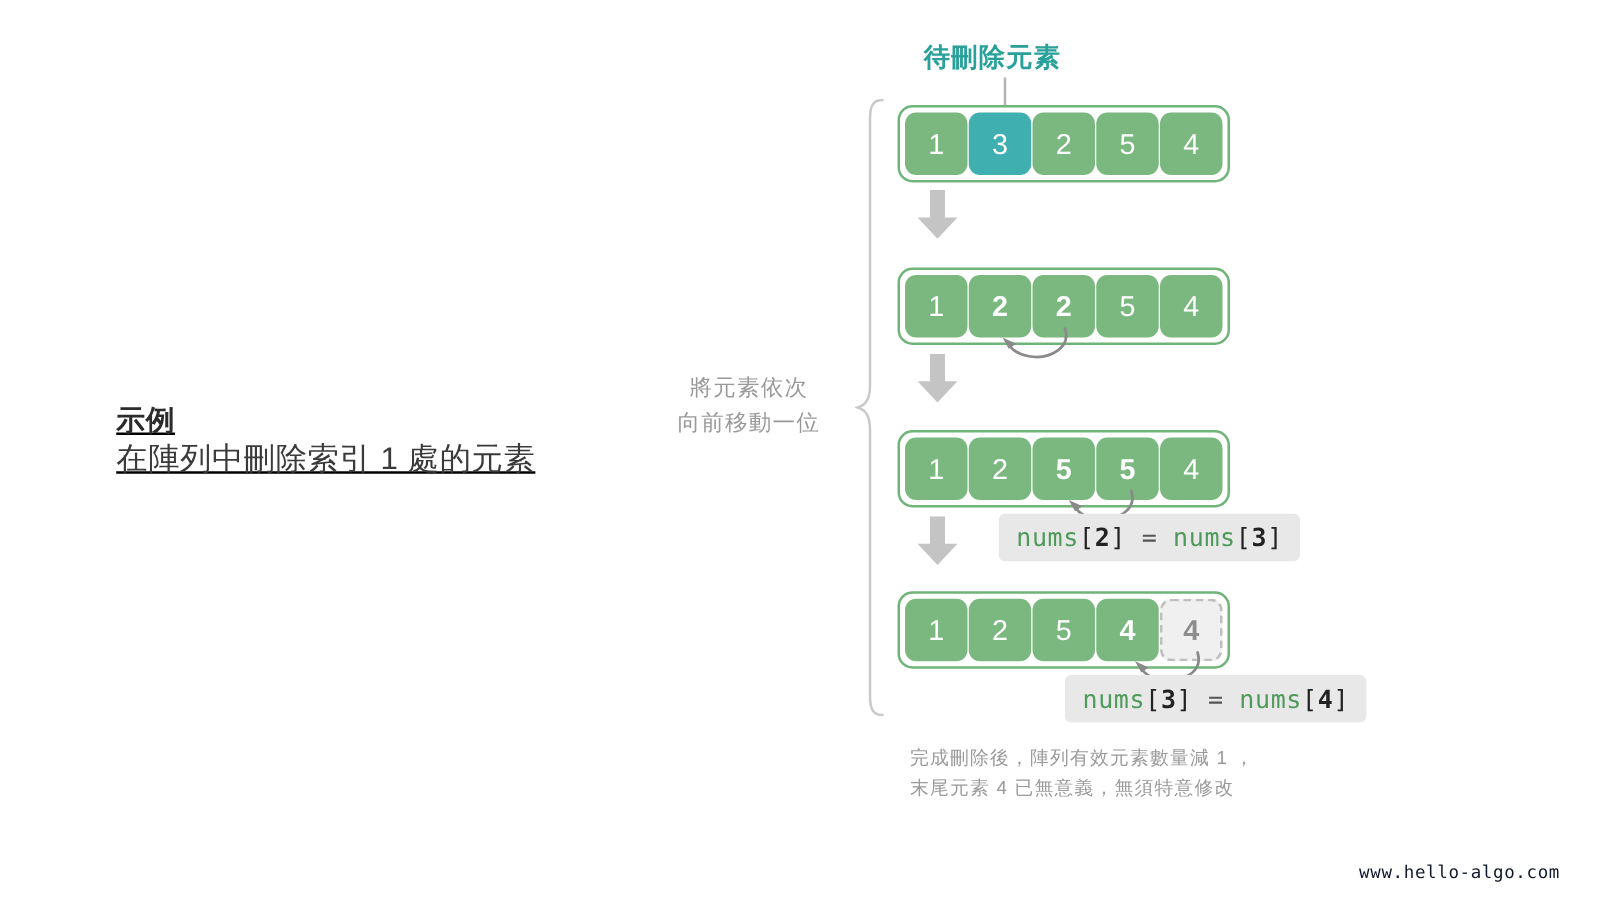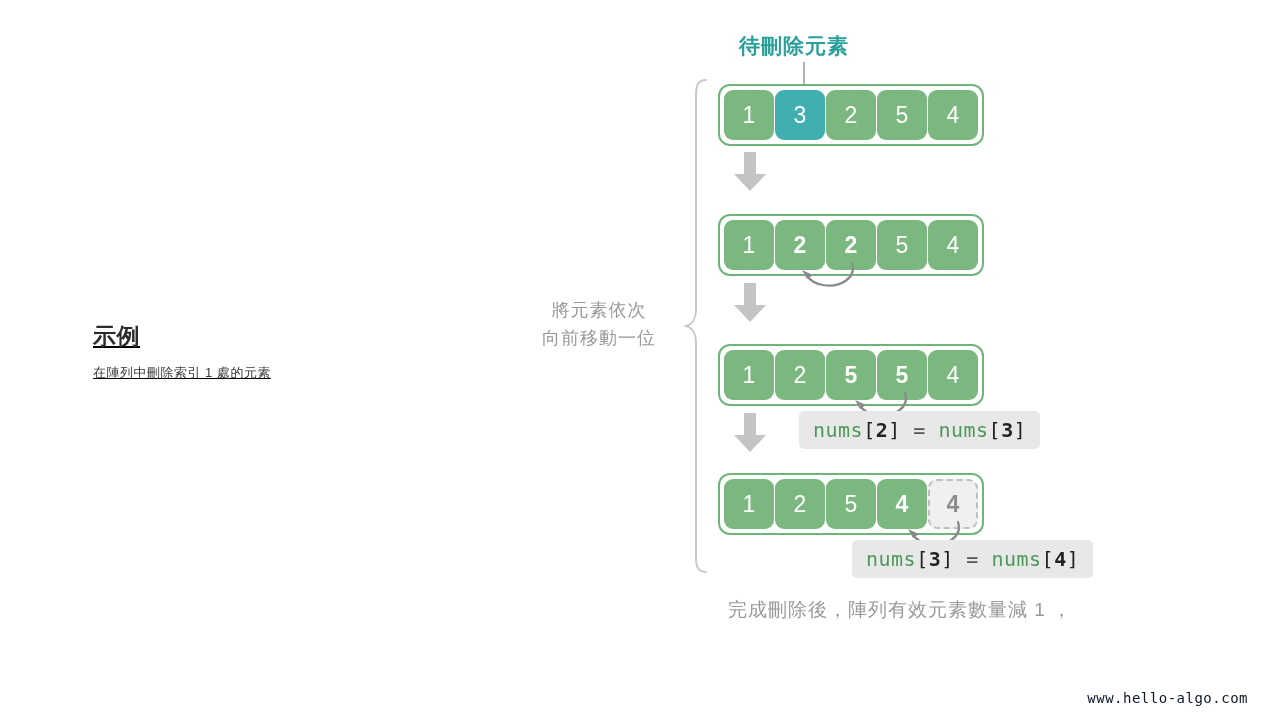--- a/index.html
+++ b/index.html
@@ -24,24 +24,23 @@
     text-decoration: underline;
   }
   #example-title {
     font-size: 23px;
     font-weight: bold;
     color: #2b2b2b;
     line-height: 1.25;
     letter-spacing: 0.5px;
   }
   #example-desc {
-    font-size: 13px;
+    font-size: 25px;
     color: #3a3a3a;
     line-height: 1.35;
-    margin-top: 13px;
     letter-spacing: 0.5px;
   }
 
   
   #shift-caption {
     position: absolute;
     left: 524px;
     top: 297px;
     width: 150px;
     font-size: 18px;
@@ -157,21 +156,21 @@
     position: absolute;
     pointer-events: none;
   }
   .curve svg { display: block; overflow: visible; }
 
   
   #bottom-note {
     position: absolute;
     left: 728px;
     top: 595px;
-    font-size: 19px;
+    font-size: 15px;
     color: #9a9a9a;
     line-height: 1.6;
     letter-spacing: 1px;
     white-space: nowrap;
   }
 
   
   #watermark {
     position: absolute;
     right: 32px;
@@ -279,15 +278,16 @@
       <path d="M6 8 L11 17 L17 13 Z" fill="#8a8a8a"></path>
     </svg>
   </div>
 
   <div class="code-label" id="code-2" style="left:827px; top:540px;margin-left:25px;"><span class="fn">nums</span><span class="br">[</span><span class="idx">3</span><span class="br">]</span><span class="eq"> = </span><span class="fn">nums</span><span class="br">[</span><span class="idx">4</span><span class="br">]</span></div>
 
 </div>
 
 <div id="bottom-note">
   <div>完成刪除後，陣列有效元素數量減 1 ，</div>
+  <div>末尾元素 4 已無意義，無須特意修改</div>
 </div>
 
 <div id="watermark">www.hello-algo.com</div>
 
 </body></html>

